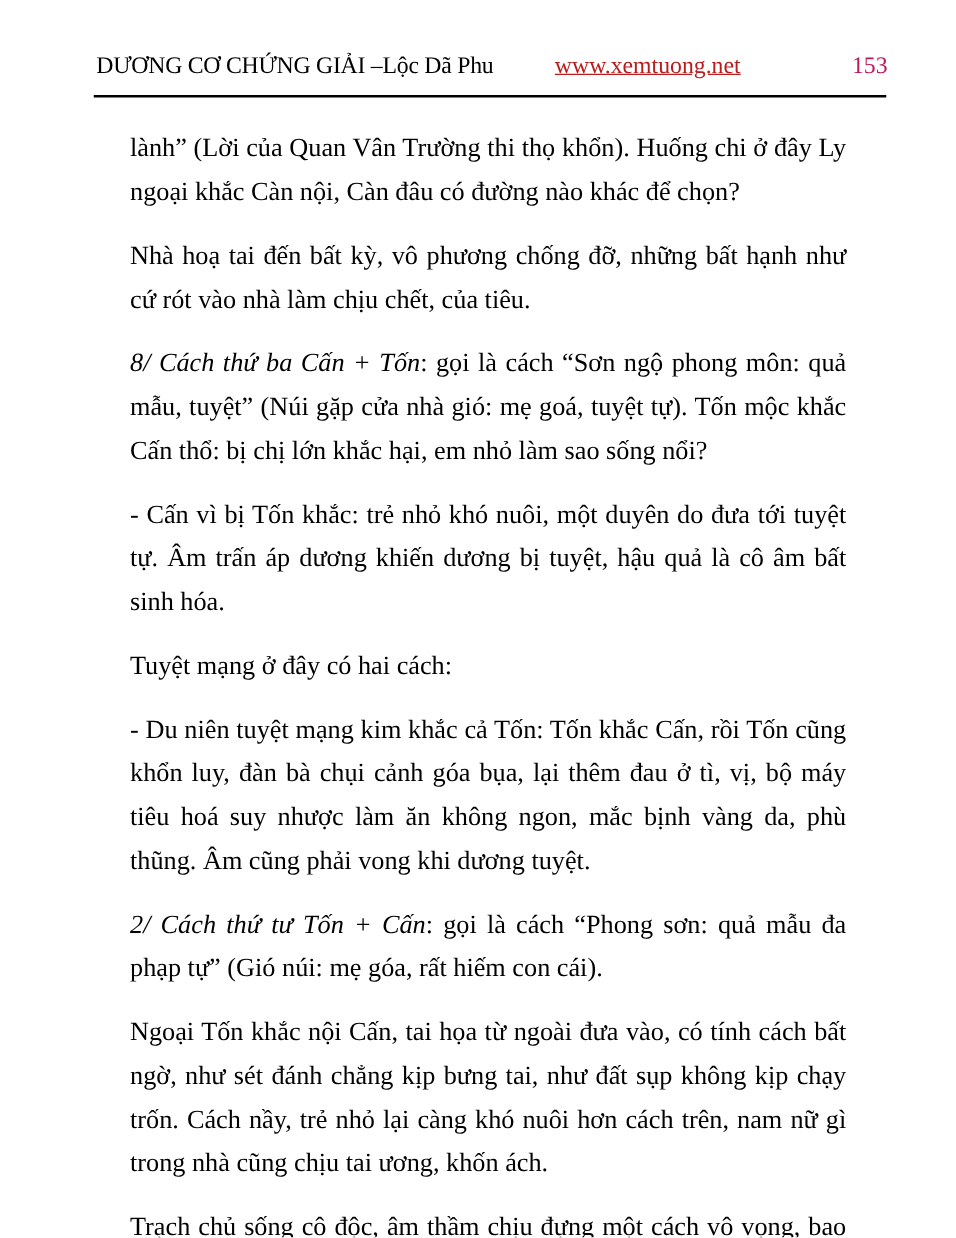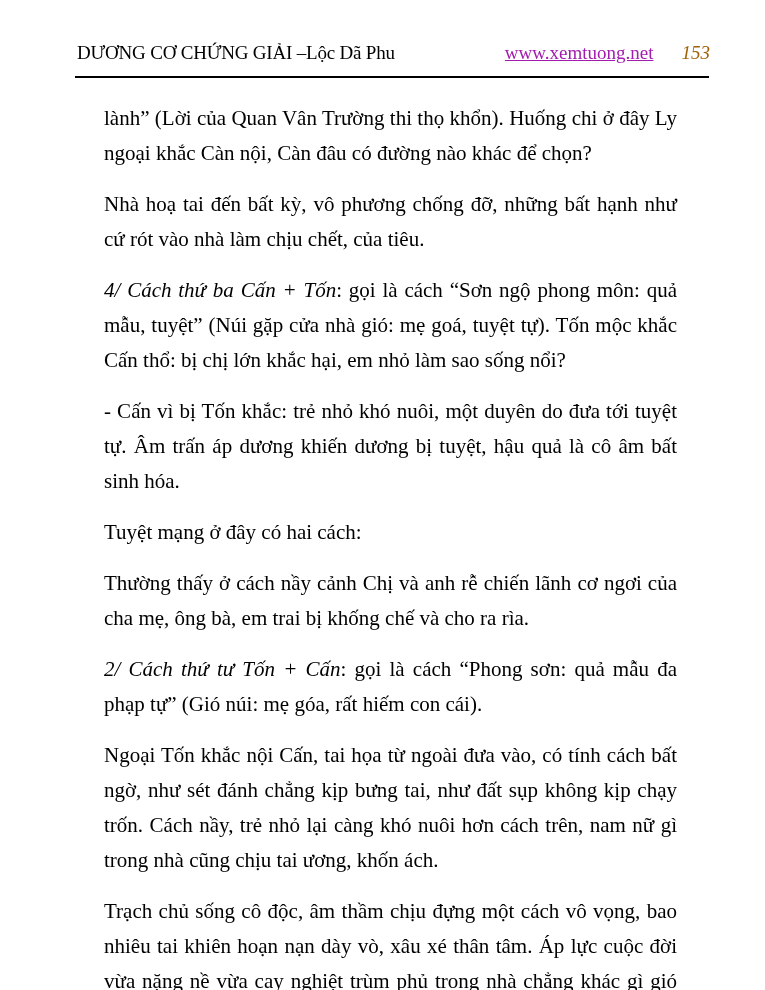--- a/index.html
+++ b/index.html
@@ -27,30 +27,29 @@
     font-size: 19px;
     line-height: 22px;
     white-space: nowrap;
   }
   .header-title {
     flex: 1 1 auto;
     letter-spacing: -0.2px;
   }
   .header-link {
     flex: 0 0 auto;
-    color: #a21caf;
+    color: #b91c1c;
     text-decoration: underline;
     cursor: pointer;
     margin-left: 16px;
   }
   .header-page-number {
     flex: 0 0 auto;
-    margin-left: 28px;
-    color: #a16207;
-    font-style: italic;
+    margin-left: 89px;
+    color: #be185d;
   }
   .header-rule {
     position: absolute;
     top: 76px;
     left: 75px;
     width: 634px;
     border: none;
     border-top: 2px solid #000000;
     margin: 0;
   }
@@ -86,28 +85,28 @@
   </div>
 
   <hr class="header-rule">
 
   <div class="body-text" id="paragraphs">
     <p class="para"><span class="text">lành” (Lời của Quan Vân Trường thi thọ khổn). Huống chi ở đây Ly ngoại khắc Càn nội, Càn đâu có đường nào khác để chọn?</span></p>
 
 
     <p class="para"><span class="text">Nhà hoạ tai đến bất kỳ, vô phương chống đỡ, những bất hạnh như cứ rót vào nhà làm chịu chết, của tiêu.</span></p>
 
-    <p class="para"><i class="lead">4/ Cách thứ ba Cấn + Tốn</i><span class="text">: gọi là cách “Sơn ngộ phong môn: quả mẫu, tuyệt” (Núi gặp cửa nhà gió: mẹ goá, tuyệt tự). Tốn mộc khắc Cấn thổ: bị chị lớn khắc hại, em nhỏ làm sao sống nổi?</span></p>
+    <p class="para"><i class="lead">8/ Cách thứ ba Cấn + Tốn</i><span class="text">: gọi là cách “Sơn ngộ phong môn: quả mẫu, tuyệt” (Núi gặp cửa nhà gió: mẹ goá, tuyệt tự). Tốn mộc khắc Cấn thổ: bị chị lớn khắc hại, em nhỏ làm sao sống nổi?</span></p>
 
     <p class="para"><span class="text">- Cấn vì bị Tốn khắc: trẻ nhỏ khó nuôi, một duyên do đưa tới tuyệt tự. Âm trấn áp dương khiến dương bị tuyệt, hậu quả là cô âm bất sinh hóa.</span></p>
 
     <p class="para"><span class="text">Tuyệt mạng ở đây có hai cách:</span></p>
 
+    <p class="para"><span class="text">- Du niên tuyệt mạng kim khắc cả Tốn: Tốn khắc Cấn, rồi Tốn cũng khổn luy, đàn bà chụi cảnh góa bụa, lại thêm đau ở tì, vị, bộ máy tiêu hoá suy nhược làm ăn không ngon, mắc bịnh vàng da, phù thũng. Âm cũng phải vong khi dương tuyệt.</span></p>
 
-    <p class="para"><span class="text">Thường thấy ở cách nầy cảnh Chị và anh rễ chiến lãnh cơ ngơi của cha mẹ, ông bà, em trai bị khống chế và cho ra rìa.</span></p>
 
     <p class="para"><i class="lead">2/ Cách thứ tư Tốn + Cấn</i><span class="text">: gọi là cách “Phong sơn: quả mẫu đa phạp tự” (Gió núi: mẹ góa, rất hiếm con cái).</span></p>
 
     <p class="para"><span class="text">Ngoại Tốn khắc nội Cấn, tai họa từ ngoài đưa vào, có tính cách bất ngờ, như sét đánh chẳng kịp bưng tai, như đất sụp không kịp chạy trốn. Cách nầy, trẻ nhỏ lại càng khó nuôi hơn cách trên, nam nữ gì trong nhà cũng chịu tai ương, khốn ách.</span></p>
 
     <p class="para"><span class="text">Trạch chủ sống cô độc, âm thầm chịu đựng một cách vô vọng, bao nhiêu tai khiên hoạn nạn dày vò, xâu xé thân tâm. Áp lực cuộc đời vừa nặng nề vừa cay nghiệt trùm phủ trong nhà chẳng khác gì gió nghiệp lộng thổi làm tan rã hồn ma phách quý cỏi âm ti.</span></p>
 
   </div>
 
 </div>

